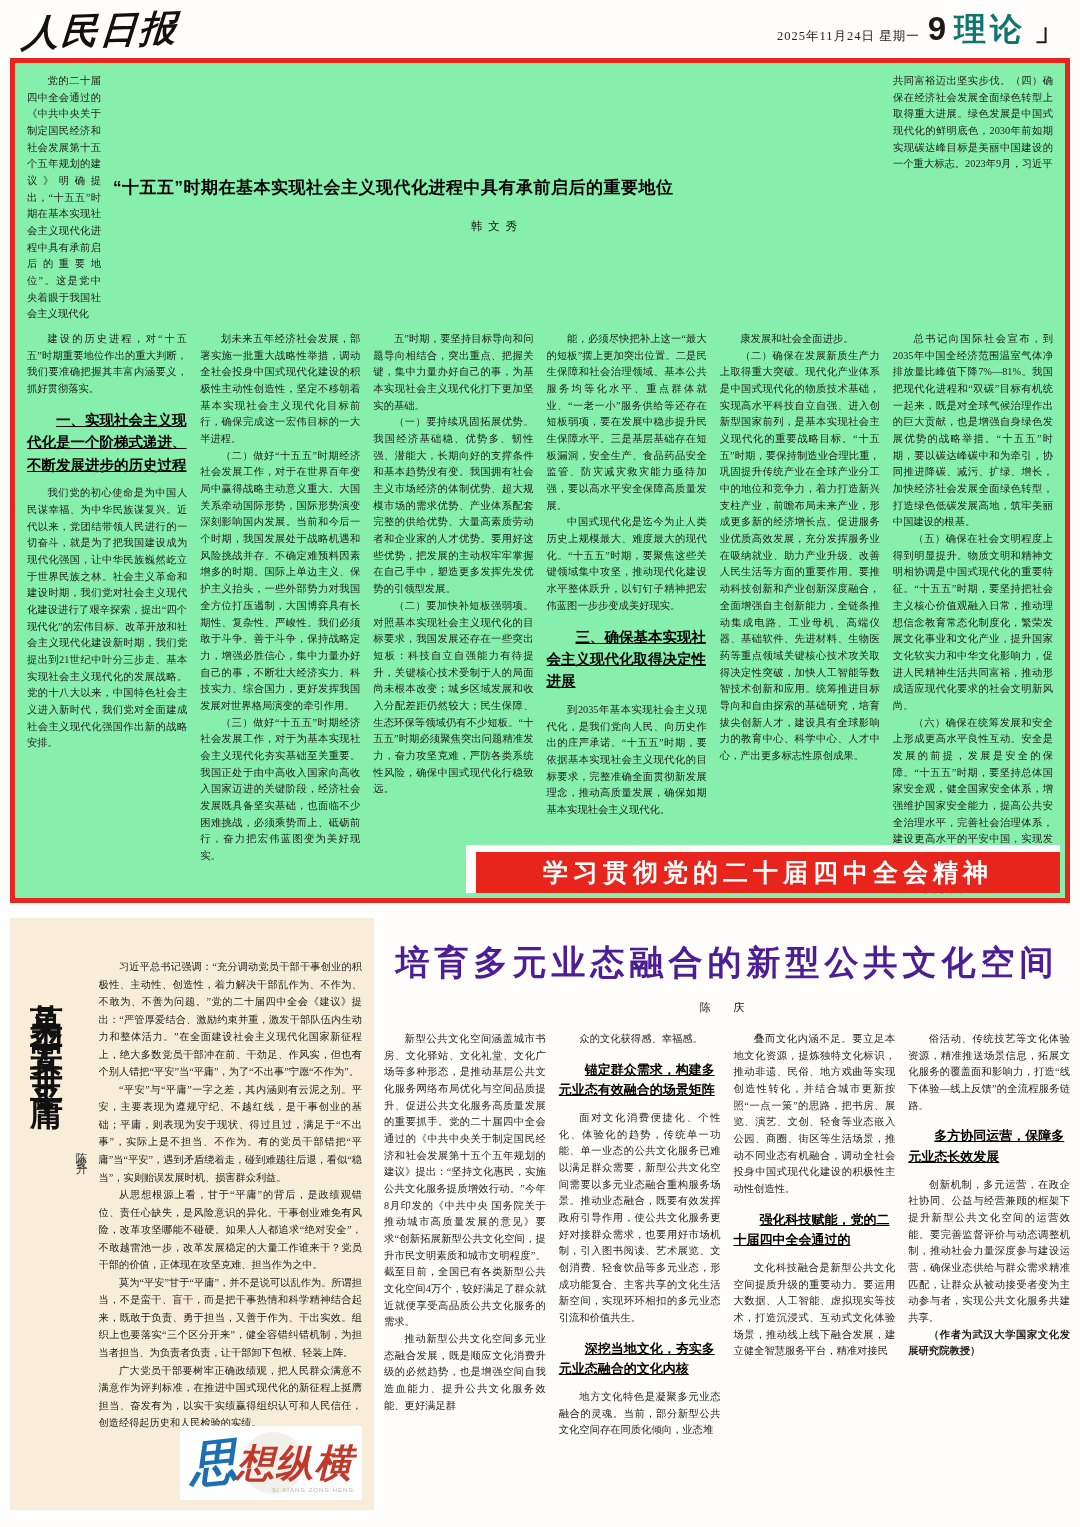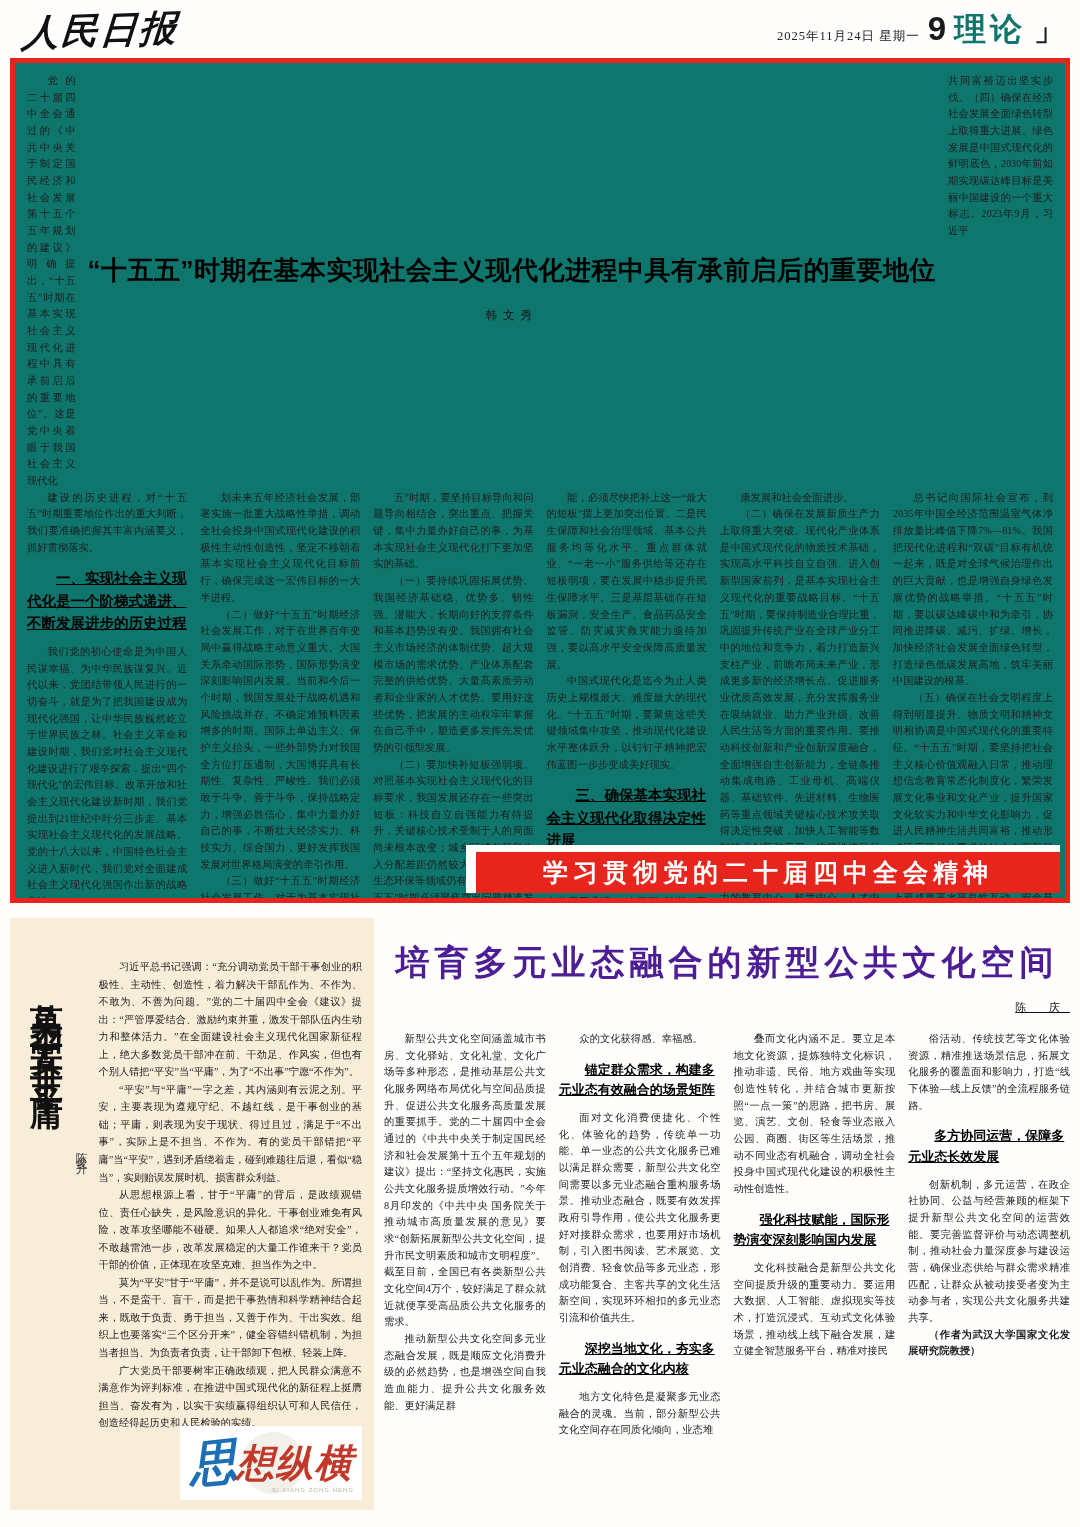--- a/index.html
+++ b/index.html
@@ -10,32 +10,32 @@
   .ph { height:56px; padding:6px 16px 0 22px; display:flex; justify-content:space-between; align-items:flex-end; }
   .masthead { font-size:37px; font-weight:bold; font-style:italic; letter-spacing:2px;
               transform:rotate(-2deg) skewX(-6deg); font-family:"DejaVu Serif",serif; color:#111; }
   .ph-right { display:flex; align-items:baseline; gap:8px; padding-bottom:4px; }
   .ph-date { font-size:12.5px; color:#222; letter-spacing:1px; }
   .ph-page { font-size:33px; font-weight:bold; font-family:"Liberation Sans","DejaVu Sans",sans-serif; color:#1a1a1a; }
   .ph-sec  { font-size:32px; font-weight:bold; font-family:"Liberation Sans","DejaVu Sans",sans-serif; letter-spacing:4px; color:#0f766e; }
   .corner  { font-size:30px; font-weight:bold; color:#1a1a1a; line-height:.8; }
 
   
-  .main-box { margin:2px 10px 0; height:845px; border:5px solid #e8251d; background:#0f766e;
+  .main-box { margin:2px 10px 0; height:845px; border:5px solid #e8251d; background:#86efac;
               padding:10px 12px 8px; position:relative; overflow:hidden; }
   .top-band { display:flex; gap:12px; min-height:146px; }
   .strip { font-size:10.3px; line-height:1.62; text-align:justify; color:#1c1c1c; }
   .strip.left  { width:74px;  text-indent:2em; }
   .strip.right { width:160px; }
   .tb-center { flex:1; display:flex; flex-direction:column; justify-content:center; }
   .headline { font-family:"Liberation Sans","DejaVu Sans",sans-serif; font-weight:900; color:#000;
-              font-size:26px; letter-spacing:.5px; white-space:nowrap; text-align:center; margin-top:14px; }
+              font-size:17px; letter-spacing:.5px; white-space:nowrap; margin-top:14px; }
   .byline { text-align:center; font-size:11.5px; letter-spacing:6px; margin-top:20px; color:#111; }
 
-  .cols { display:flex; gap:13px; margin-top:0; }
+  .cols { display:flex; gap:13px; margin-top:8px; }
   .col  { flex:1; min-width:0; }
   .body-p { font-size:10.3px; line-height:1.62; text-align:justify; text-indent:2em; color:#1c1c1c; }
   .bold-p { font-weight:bold; }
   .col-h { font-family:"Liberation Sans","DejaVu Sans",sans-serif; font-weight:700; font-size:14.5px;
            line-height:1.55; color:#000; margin:11px 0 9px; text-indent:2em;text-decoration:underline; }
 
   .banner-wrap { position:absolute; right:5px; bottom:5px; background:#fffefc; padding:7px 0 0 10px; }
   .banner { width:584px; height:41px; background:#e8251d; color:#fff; display:flex; align-items:center;
             justify-content:center; font-family:"Liberation Sans","DejaVu Sans",sans-serif;
             font-weight:900; font-size:25px; letter-spacing:5px; }
@@ -59,21 +59,21 @@
             font-family:"DejaVu Serif",serif; transform:rotate(-6deg); }
   .lg-rest { position:relative; font-size:38px; font-weight:900; font-style:italic; color:#c2392a;
              font-family:"Liberation Sans","DejaVu Sans",sans-serif; letter-spacing:1px; }
   .lg-tag { position:absolute; right:8px; bottom:7px; font-size:6px; color:#b9b39f; letter-spacing:1px;
             font-family:"Liberation Sans",sans-serif; }
 
   
   .cult { flex:1; padding-top:22px; overflow:hidden; }
   .cult-h { text-align:center; font-size:34px; font-weight:bold; letter-spacing:5px; color:#4c1d95;
             font-family:"Liberation Serif","DejaVu Serif",serif; }
-  .cult-by { text-align:right; font-size:11px; letter-spacing:10px; margin:14px 0 16px; color:#111;text-decoration:underline; }
+  .cult-by { text-align:center; font-size:11px; letter-spacing:10px; margin:14px 0 16px; color:#111; }
   .c4 { display:flex; gap:13px; height:460px; overflow:hidden; }
   .c4 .col-h { font-size:13px; margin:12px 0 10px; }
 </style>
 </head>
 <body>
 
 <div class="page">
 
   <header class="ph">
     <div class="masthead">人民日报</div>
@@ -162,21 +162,21 @@
           </div>
         <div class="col">
             <p class="body-p">众的文化获得感、幸福感。</p>
             <h3 class="col-h">锚定群众需求，构建多元业态有效融合的场景矩阵</h3>
             <p class="body-p">面对文化消费便捷化、个性化、体验化的趋势，传统单一功能、单一业态的公共文化服务已难以满足群众需要，新型公共文化空间需要以多元业态融合重构服务场景。推动业态融合，既要有效发挥政府引导作用，使公共文化服务更好对接群众需求，也要用好市场机制，引入图书阅读、艺术展览、文创消费、轻食饮品等多元业态，形成功能复合、主客共享的文化生活新空间，实现环环相扣的多元业态引流和价值共生。</p>
             <h3 class="col-h">深挖当地文化，夯实多元业态融合的文化内核</h3>
             <p class="body-p">地方文化特色是凝聚多元业态融合的灵魂。当前，部分新型公共文化空间存在同质化倾向，业态堆</p>
           </div>
         <div class="col">
             <p class="body-p">叠而文化内涵不足。要立足本地文化资源，提炼独特文化标识，推动非遗、民俗、地方戏曲等实现创造性转化，并结合城市更新按照“一点一策”的思路，把书房、展览、演艺、文创、轻食等业态嵌入公园、商圈、街区等生活场景，推动不同业态有机融合，调动全社会投身中国式现代化建设的积极性主动性创造性。</p>
-            <h3 class="col-h">强化科技赋能，国际形势演变深刻影响国内发展</h3>
+            <h3 class="col-h">强化科技赋能，党的二十届四中全会通过的</h3>
             <p class="body-p">文化科技融合是新型公共文化空间提质升级的重要动力。要运用大数据、人工智能、虚拟现实等技术，打造沉浸式、互动式文化体验场景，推动线上线下融合发展，建立健全智慧服务平台，精准对接民</p>
           </div>
         <div class="col">
             <p class="body-p">俗活动、传统技艺等文化体验资源，精准推送场景信息，拓展文化服务的覆盖面和影响力，打造“线下体验—线上反馈”的全流程服务链路。</p>
             <h3 class="col-h">多方协同运营，保障多元业态长效发展</h3>
             <p class="body-p">创新机制，多元运营，在政企社协同、公益与经营兼顾的框架下提升新型公共文化空间的运营效能。要完善监督评价与动态调整机制，推动社会力量深度参与建设运营，确保业态供给与群众需求精准匹配，让群众从被动接受者变为主动参与者，实现公共文化服务共建共享。</p>
             <p class="body-p bold-p">（作者为武汉大学国家文化发展研究院教授）</p>
           </div>
       </div>
     </article>

